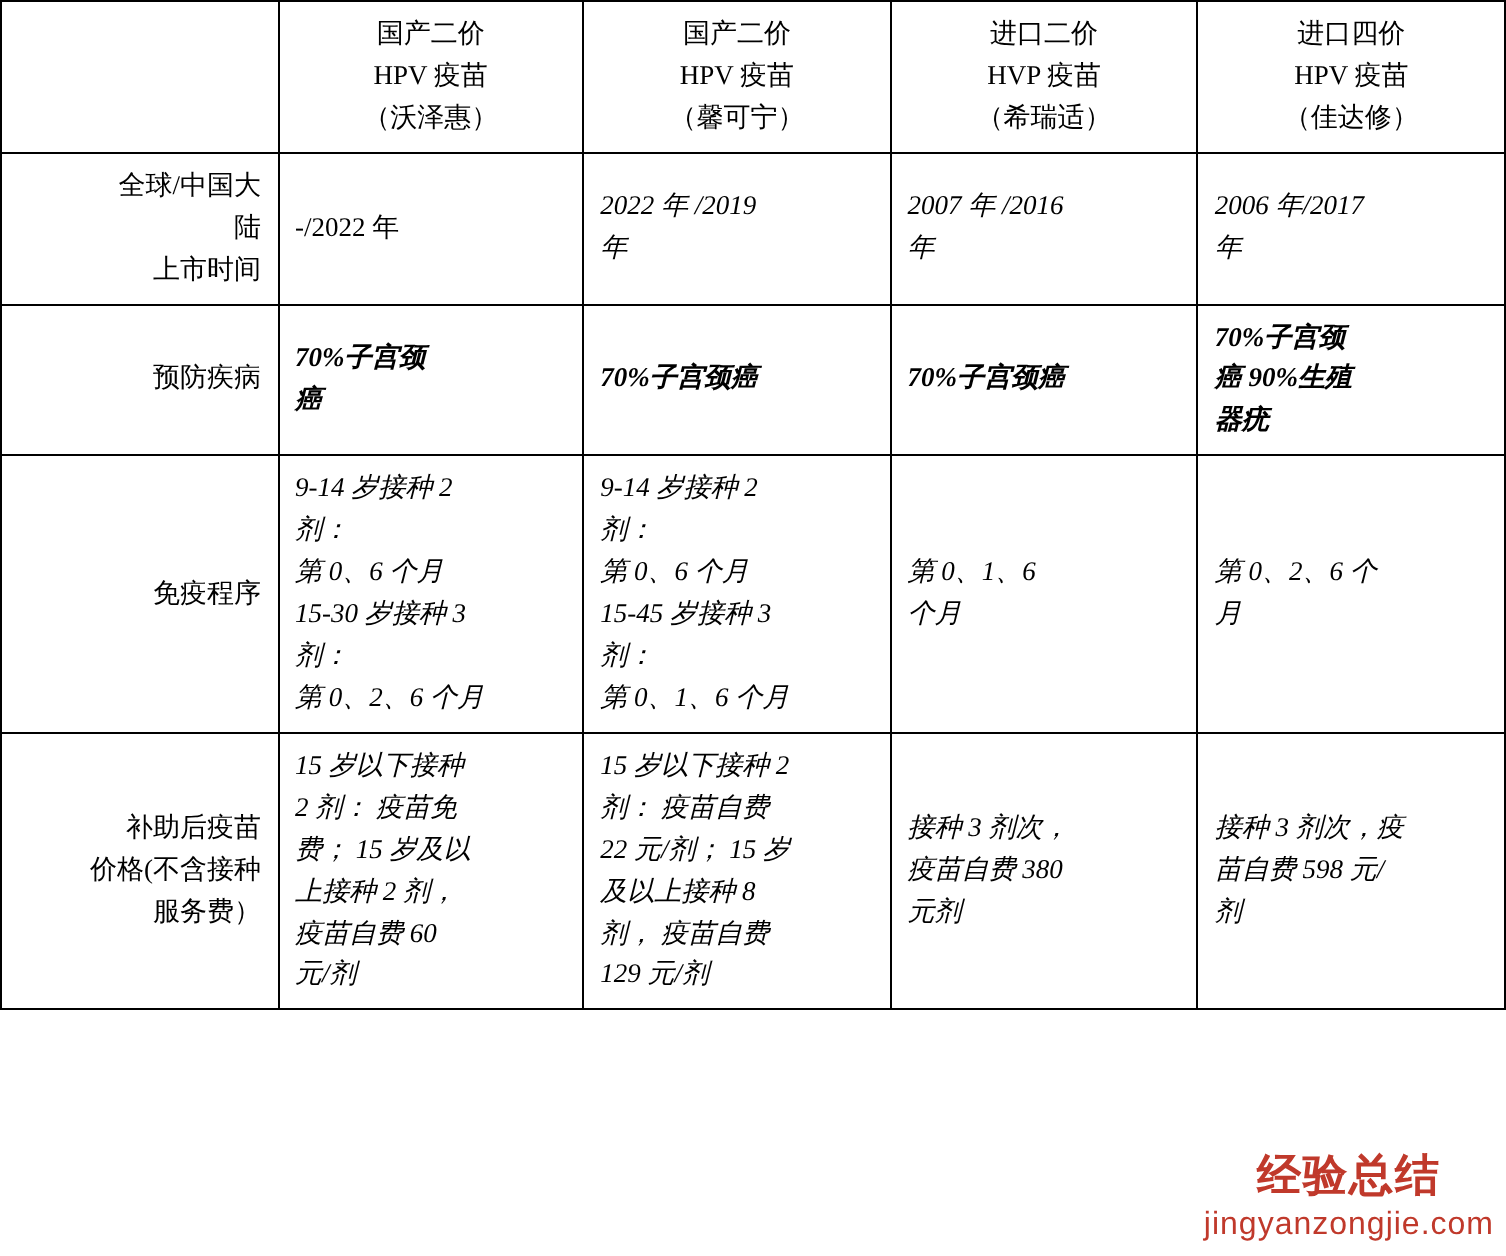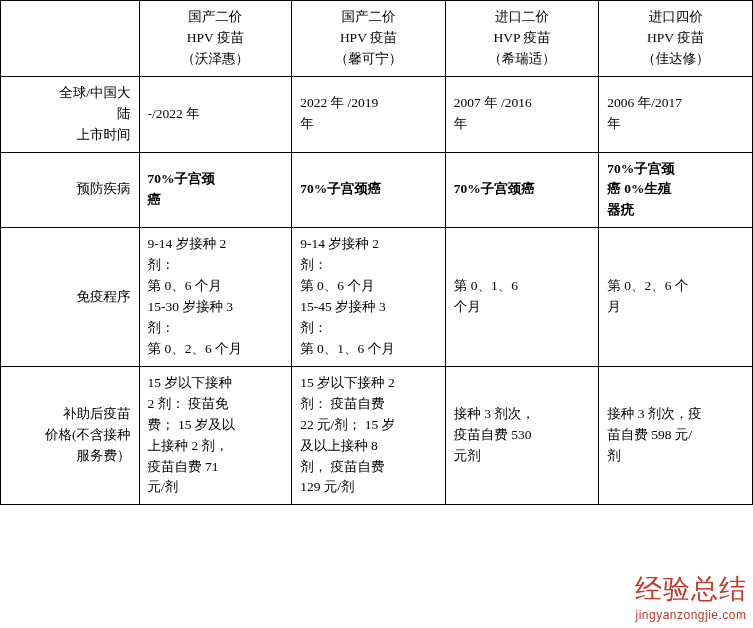--- a/index.html
+++ b/index.html
@@ -40,20 +40,21 @@
     vertical-align: middle;
   }
   td.colhead {
     text-align: center;
     vertical-align: middle;
     line-height: 1.6;
   }
   td.cell {
     text-align: left;
     vertical-align: middle;
+    font-style: italic;
   }
   td.cell-center {
     text-align: left;
     vertical-align: middle;
   }
   td.cell-bold {
     font-weight: bold;
   }
   .line { display: block; }
   .gap { height: 10px; }
@@ -62,29 +63,29 @@
   .watermark {
     position: absolute;
     right: 6px;
     bottom: 6px;
     text-align: center;
     pointer-events: none;
     z-index: 5;
   }
   .watermark .wm-main {
     font-family: "Liberation Sans", sans-serif;
-    font-weight: normal;
-    font-size: 27px;
+    font-weight: bold;
+    font-size: 22px;
     color: #c0392b;
     letter-spacing: 1px;
     text-shadow: 0 0 2px rgba(255,255,255,0.8);
   }
   .watermark .wm-sub {
     font-family: "Liberation Sans", sans-serif;
-    font-size: 12px;
+    font-size: 16px;
     color: #c0392b;
     letter-spacing: 0.5px;
     margin-top: 1px;
   }
 </style>
 </head>
 <body>
 
 <table class="vaccine-table">
   <colgroup>
@@ -152,21 +153,21 @@
         <span class="line">癌</span>
       </td>
       <td class="cell cell-bold">
         <span class="line">70%子宫颈癌</span>
       </td>
       <td class="cell cell-bold">
         <span class="line">70%子宫颈癌</span>
       </td>
       <td class="cell cell-bold">
         <span class="line">70%子宫颈</span>
-        <span class="line">癌 0%生殖</span>
+        <span class="line">癌 90%生殖</span>
         <span class="line">器疣</span>
       </td>
     </tr>
 
 
     <tr>
       <td class="rowhead">
         <span class="line">免疫程序</span>
       </td>
       <td class="cell">
@@ -201,34 +202,34 @@
       <td class="rowhead">
         <span class="line">补助后疫苗</span>
         <span class="line">价格(不含接种</span>
         <span class="line">服务费）</span>
       </td>
       <td class="cell">
         <span class="line">15 岁以下接种</span>
         <span class="line">2 剂： 疫苗免</span>
         <span class="line">费； 15 岁及以</span>
         <span class="line">上接种 2 剂，</span>
-        <span class="line">疫苗自费 71</span>
+        <span class="line">疫苗自费 60</span>
         <span class="line">元/剂</span>
       </td>
       <td class="cell">
         <span class="line">15 岁以下接种 2</span>
         <span class="line">剂： 疫苗自费</span>
         <span class="line">22 元/剂； 15 岁</span>
         <span class="line">及以上接种 8</span>
         <span class="line">剂， 疫苗自费</span>
         <span class="line">129 元/剂</span>
       </td>
       <td class="cell">
         <span class="line">接种 3 剂次，</span>
-        <span class="line">疫苗自费 530</span>
+        <span class="line">疫苗自费 380</span>
         <span class="line">元剂</span>
       </td>
       <td class="cell">
         <span class="line">接种 3 剂次，疫</span>
         <span class="line">苗自费 598 元/</span>
         <span class="line">剂</span>
       </td>
     </tr>
   </tbody>
 </table>

